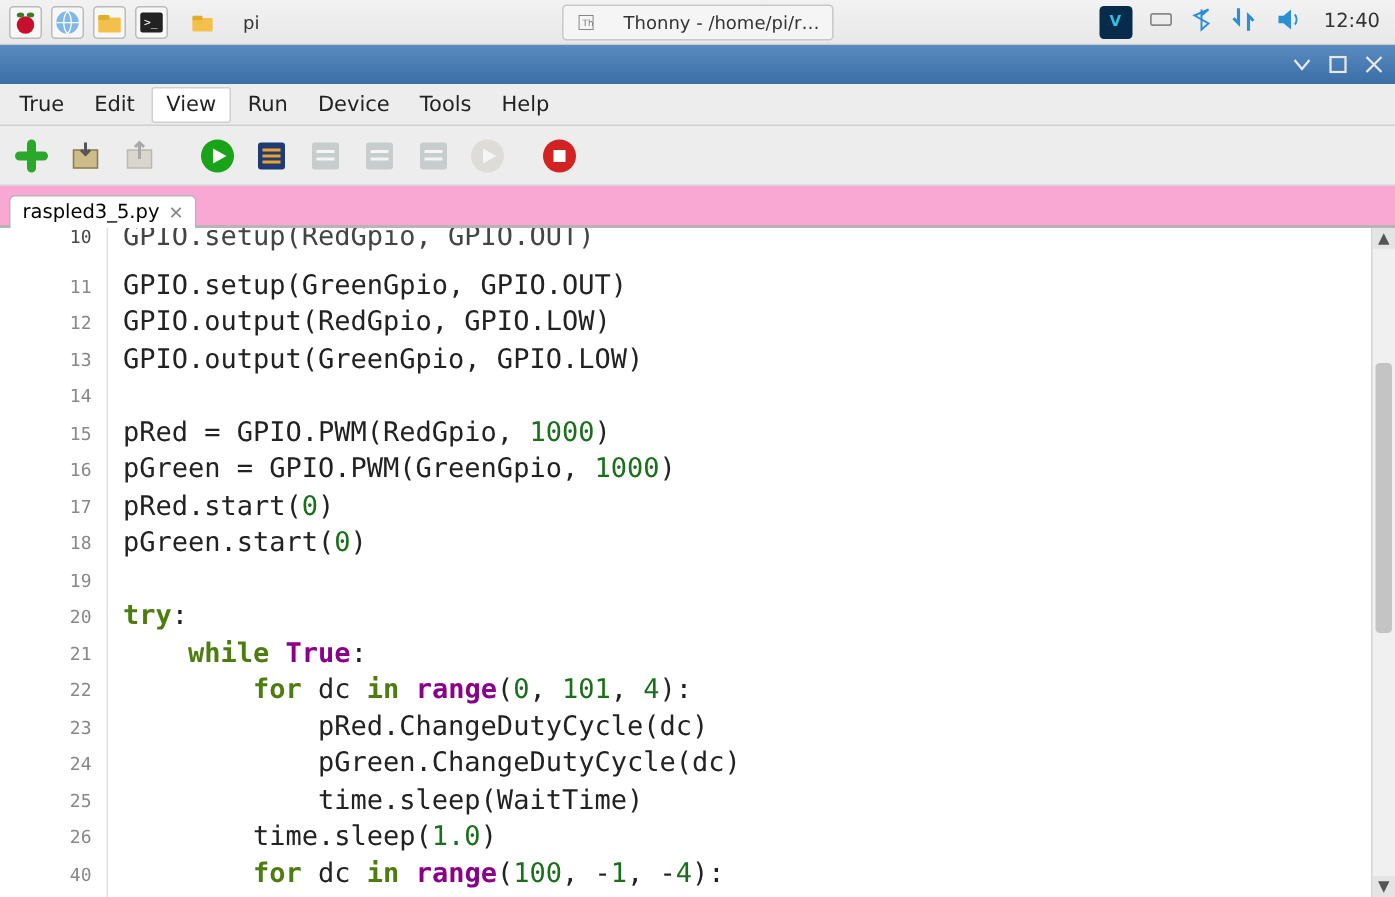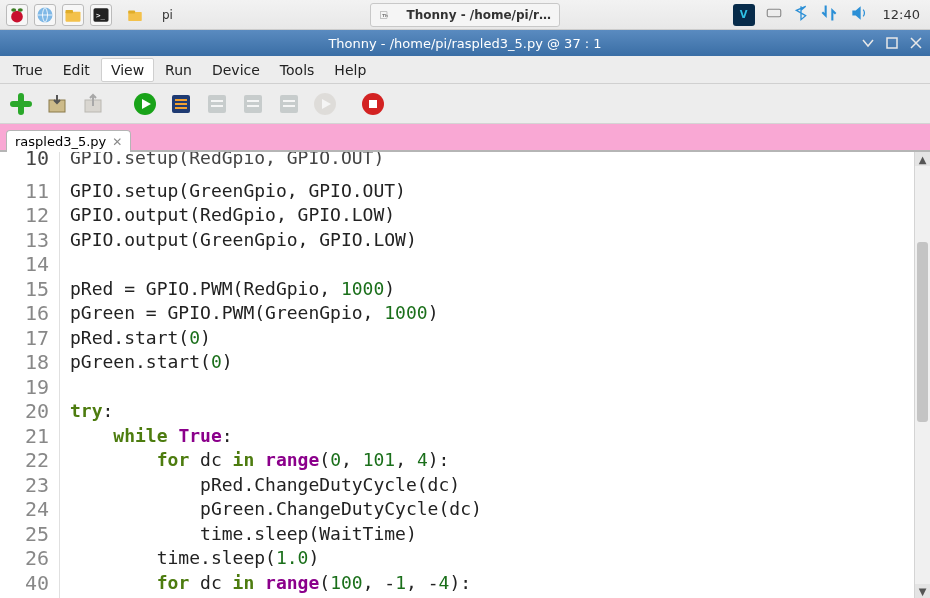--- a/index.html
+++ b/index.html
@@ -16,21 +16,21 @@
   
   .taskbar {
     height: 30px;
     background: linear-gradient(#f2f2f2,#e8e8e8);
     border-bottom: 1px solid #ccc;
     display: flex;
     align-items: center;
     position: relative;
   }
   .taskbar .left { display:flex; align-items:center; gap:6px; padding-left:6px;}
-  .taskbar .center { position:absolute; left:50%; transform:translateX(-50%); display:flex; align-items:flex-start;font-weight:bold;}
+  .taskbar .center { position:absolute; left:50%; transform:translateX(-50%); display:flex; align-items:flex-start;}
   .taskbar .right { position:absolute; right:6px; display:flex; align-items:center; gap:10px;}
   .task-icon { width:22px; height:22px; border:1px solid #bbb; border-radius:3px; display:flex; align-items:center; justify-content:center; background:#f7f7f7;}
   .task-btn {
     height:24px; border:1px solid #c8c8c8; background:#f5f5f5; border-radius:3px;
     display:flex; align-items:center; padding:0 8px; gap:18px; font-size:12px; color:#333;
     max-width:190px; overflow:hidden; white-space:nowrap;
   }
   .clock { font-size:13px; color:#333; padding:0 4px;}
 
   
@@ -96,25 +96,25 @@
   .tab .close-x { color:#888; font-size:12px; cursor:pointer;}
 
   
   .editor-wrap {
     display:flex;
     height: calc(598px - 30px - 26px - 28px - 40px - 28px);
     background:#fff;
     position:relative;
   }
   .gutter {
-    width:60px;
+    width:72px;
     background:#fff;
     border-right:1px solid #e0e0e0;
     font-family: "DejaVu Sans Mono","Menlo","Consolas",monospace;
-    font-size:20px;
+    font-size:12px;
     color:#888;
     text-align:right;
     padding-right:10px;
     padding-top:2px;
     line-height:24.5px;
   }
   .editor {
     flex:1;
     font-family: "DejaVu Sans Mono","Menlo","Consolas",monospace;
     font-size:18px;
@@ -206,21 +206,20 @@
         </svg></div>
     <div><svg width="20" height="20" viewBox="0 0 24 24">
           <path d="M4 9v6h4l6 5V4l-6 5H4z" fill="#2b8fd6"></path>
           <path d="M17 8c2 2 2 6 0 8" fill="none" stroke="#2b8fd6" stroke-width="1.5"></path>
         </svg></div>
     <div class="clock">12:40</div>
   </div>
 </div>
 
 <div class="titlebar">
-  <span>Thonny  -  /home/pi/raspled3_5.py  @  37 : 1</span>
   <div class="win-controls">
     <div class="win-btn">
         <svg width="14" height="14" viewBox="0 0 14 14">
           <path d="M2 4l5 6 5-6" fill="none" stroke="#e8e8e8" stroke-width="1.5"></path>
         </svg>
       </div>
     <div class="win-btn">
         <svg width="12" height="12" viewBox="0 0 12 12">
           <rect x="1" y="1" width="10" height="10" fill="none" stroke="#e8e8e8" stroke-width="1.5"></rect>
         </svg>

